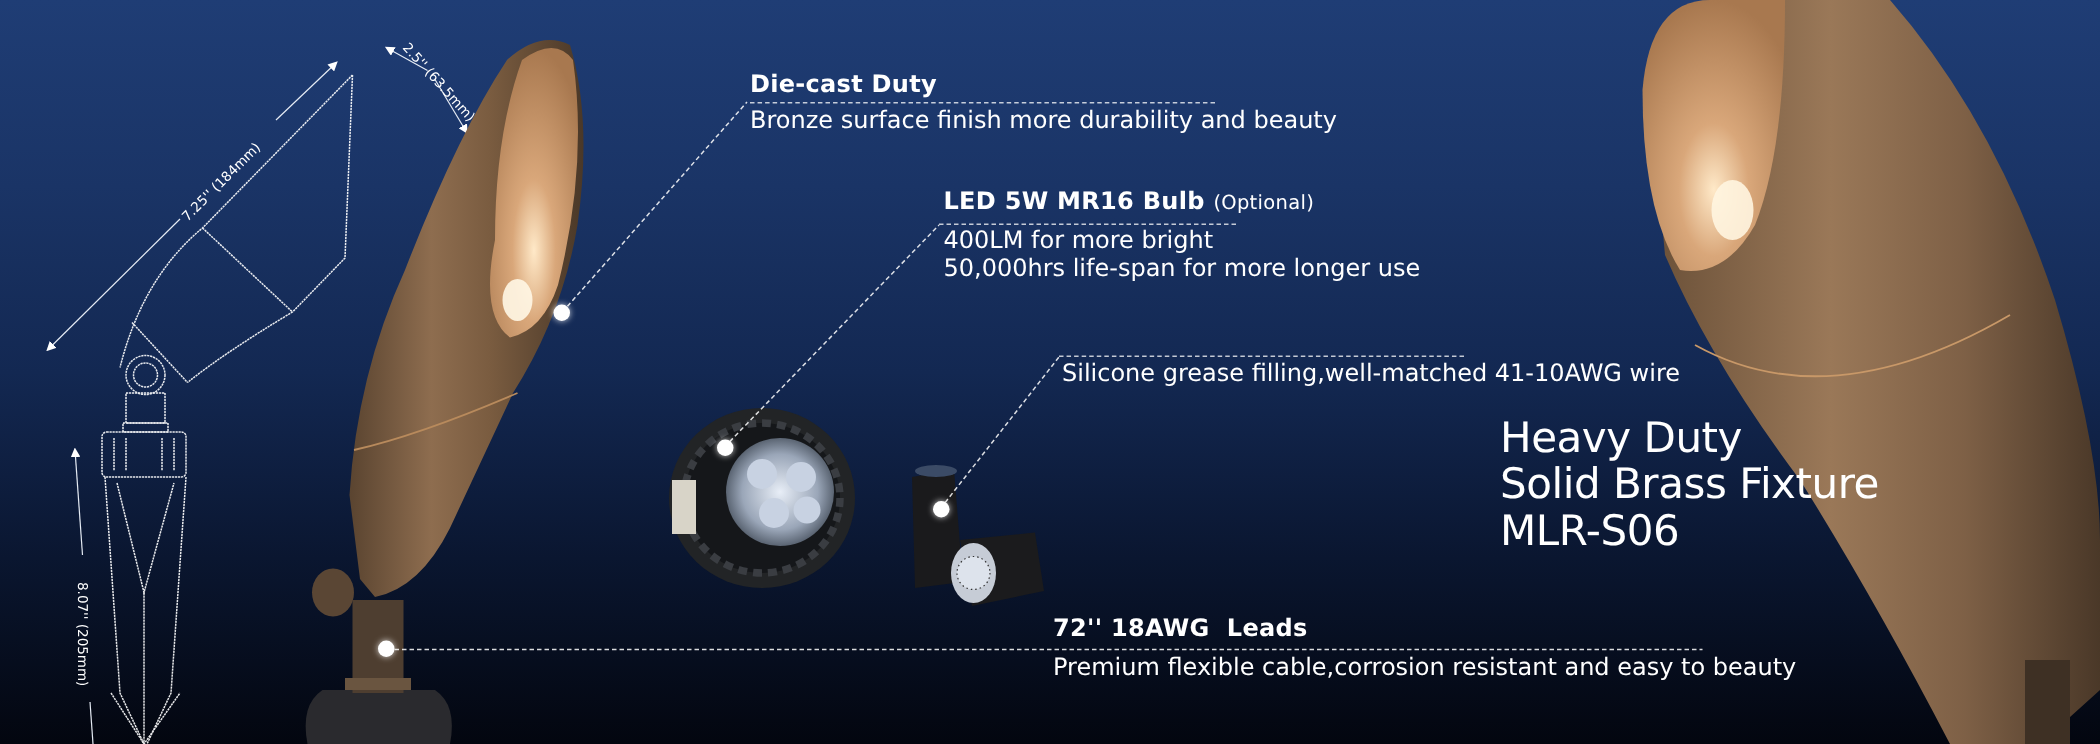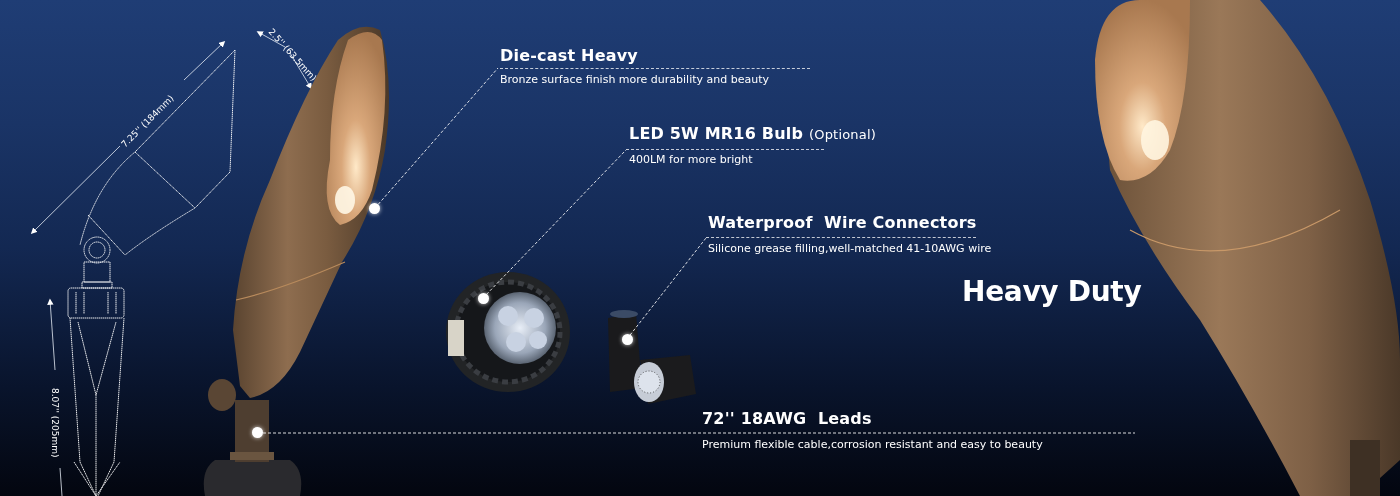--- a/index.html
+++ b/index.html
@@ -1,24 +1,24 @@
 <!DOCTYPE html>
 <html><head>
 <meta charset="utf-8">
 <style>
   html,body{margin:0;padding:0;}
   body{width:1400px;height:496px;overflow:hidden;font-family:"DejaVu Sans","Liberation Sans",sans-serif;}
   .banner{position:relative;width:1400px;height:496px;overflow:hidden;
     background:linear-gradient(180deg,#1f3d75 0%,#1a3466 25%,#132852 50%,#0a1630 75%,#03060f 100%);}
   .feat-title{position:absolute;font-weight:bold;color:#fff;font-size:16px;letter-spacing:0.2px;white-space:nowrap;}
   .feat-title .opt{font-weight:normal;font-size:13px;}
-  .feat-desc{position:absolute;color:#fff;font-size:11px;line-height:19px;white-space:nowrap;}
+  .feat-desc{position:absolute;color:#fff;font-size:16px;line-height:19px;white-space:nowrap;}
   .dash{position:absolute;height:0;border-top:1px dashed rgba(255,255,255,0.75);}
   .dot{position:absolute;width:11px;height:11px;border-radius:50%;background:#fff;box-shadow:0 0 4px rgba(255,255,255,0.8);}
-  .headline{position:absolute;left:962px;top:276px;color:#fff;font-weight:bold;font-size:28px;line-height:31px;letter-spacing:-0.3px;}
+  .headline{position:absolute;left:1000px;top:276px;color:#fff;font-weight:normal;font-size:28px;line-height:31px;letter-spacing:-0.3px;}
   .headline div{white-space:nowrap;}
   svg{position:absolute;left:0;top:0;}
   .dim-label{font-family:"DejaVu Sans","Liberation Sans",sans-serif;font-size:9px;fill:#fff;}
 </style>
 </head>
 <body>
 
 <div class="banner">
 
   <svg width="1400" height="496">
@@ -124,46 +124,46 @@
       <line x1="258" y1="433" x2="1135" y2="433"></line>
     </g>
   </svg>
 
   <div class="dot" style="left:369px;top:203px;"></div>
   <div class="dot" style="left:478px;top:293px;"></div>
   <div class="dot" style="left:622px;top:334px;"></div>
   <div class="dot" style="left:252px;top:427px;"></div>
 
   <div class="feat-title" style="left:500px;top:46px;">
-    <span>Die-cast Heavy</span>
+    <span>Die-cast Duty</span>
   </div>
   <div class="dash" style="left:500px;top:68px;width:310px;"></div>
   <div class="feat-desc" style="left:500px;top:70px;">
     <div>Bronze surface finish more durability and beauty</div>
   </div>
 
   <div class="feat-title" style="left:629px;top:124px;">
     <span>LED 5W MR16 Bulb</span> <span class="opt">(Optional)</span>
   </div>
   <div class="dash" style="left:626px;top:149px;width:198px;"></div>
   <div class="feat-desc" style="left:629px;top:150px;">
     <div>400LM for more bright</div>
+    <div>50,000hrs life-span for more longer use</div>
   </div>
 
-  <div class="feat-title" style="left:708px;top:213px;">
-    <span style="white-space:pre">Waterproof  Wire Connectors</span>
-  </div>
   <div class="dash" style="left:706px;top:237px;width:270px;"></div>
   <div class="feat-desc" style="left:708px;top:239px;">
     <div>Silicone grease filling,well-matched 41-10AWG wire</div>
   </div>
 
   <div class="feat-title" style="left:702px;top:409px;">
     <span style="white-space:pre">72'' 18AWG  Leads</span>
   </div>
   <div class="feat-desc" style="left:702px;top:435px;">
     <div>Premium flexible cable,corrosion resistant and easy to beauty</div>
   </div>
 
   <div class="headline">
     <div>Heavy Duty</div>
+    <div>Solid Brass Fixture</div>
+    <div>MLR-S06</div>
   </div>
 </div>
 
 </body></html>

